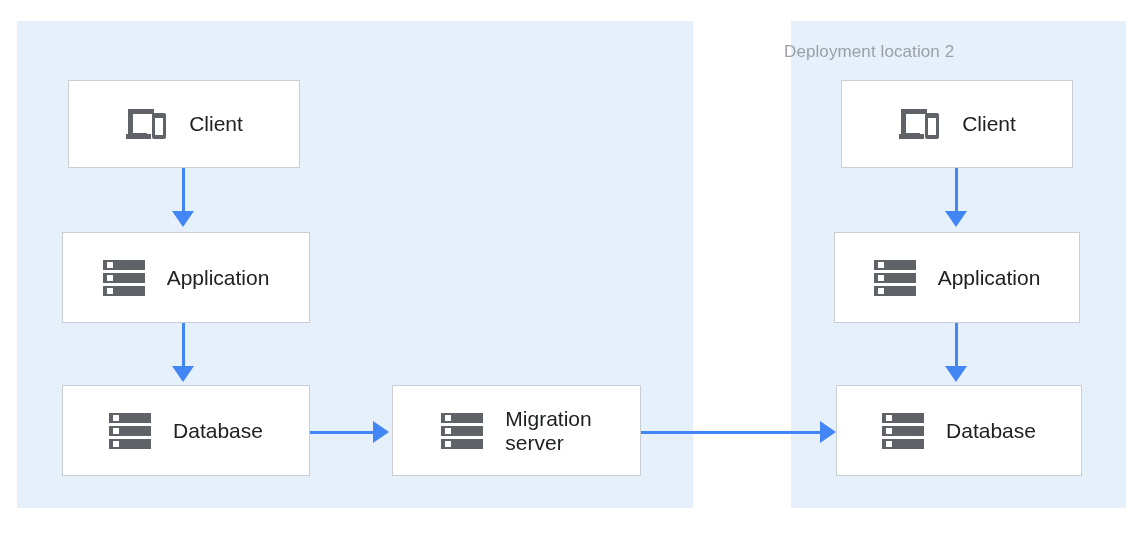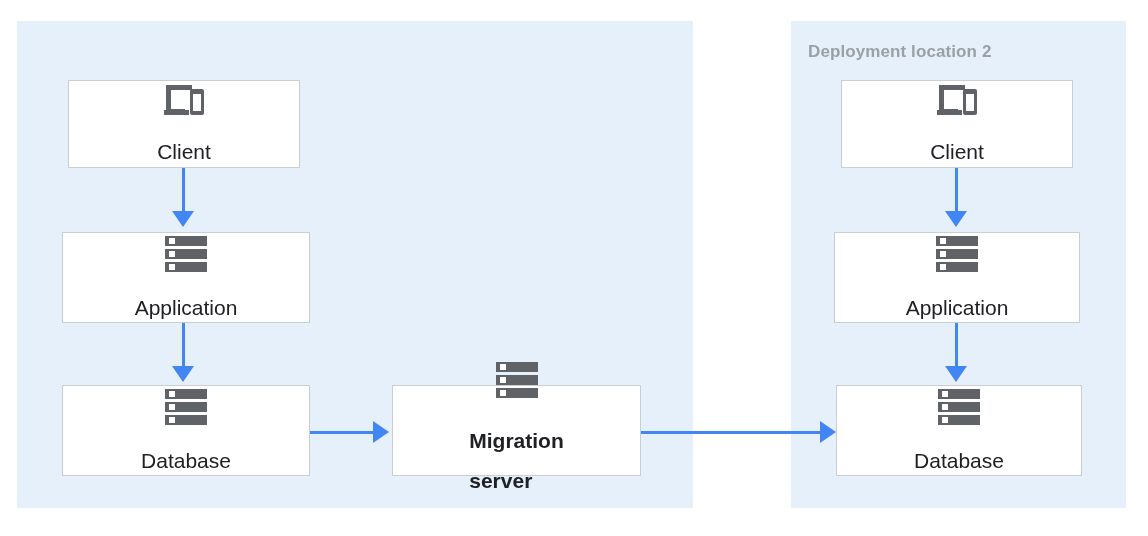--- a/index.html
+++ b/index.html
@@ -37,38 +37,36 @@
   .node {
     position: absolute;
     background: #ffffff;
     border: 1px solid #c9ced4;
     box-sizing: border-box;
     display: flex;
     align-items: center;
     justify-content: center;
     gap: 22px;
     padding: 0 10px;
-    flex-direction: column;
   }
   .node .icon-wrap {
     flex: 0 0 auto;
     display: flex;
     align-items: center;
     justify-content: center;
   }
   .node .node-label {
     color: #202124;
     font-size: 21px;
     line-height: 26px;
     white-space: pre-line;
     text-align: left;
   }
   .node.two-line .node-label {
-    line-height: 40px;
-    font-weight: bold;
+    line-height: 24px;
   }
 
   
   .conn {
     position: absolute;
   }
   .conn-v {
     width: 3px;
     background: #4285f4;
   }
@@ -94,21 +92,21 @@
   }
 </style>
 </head>
 <body>
 
 <div id="canvas">
 
   <div class="zone" style="left:17px; top:21px; width:676px; height:487px;"></div>
 
   <div class="zone" style="left:791px; top:21px; width:335px; height:487px;"></div>
-  <div class="zone-label" style="left:808px; top:42px;font-weight:bold;">Deployment location 2</div>
+  <div class="zone-label" style="left:784px; top:42px;">Deployment location 2</div>
 
   <div class="conn conn-v" style="left:182px; top:168px; height:47px;"></div>
   <div class="arrow-down" style="left:172px; top:211px;"></div>
 
   <div class="conn conn-v" style="left:182px; top:323px; height:47px;"></div>
   <div class="arrow-down" style="left:172px; top:366px;"></div>
 
   <div class="conn conn-h" style="left:310px; top:431px; width:65px;"></div>
   <div class="arrow-right" style="left:373px; top:421px;"></div>
 

